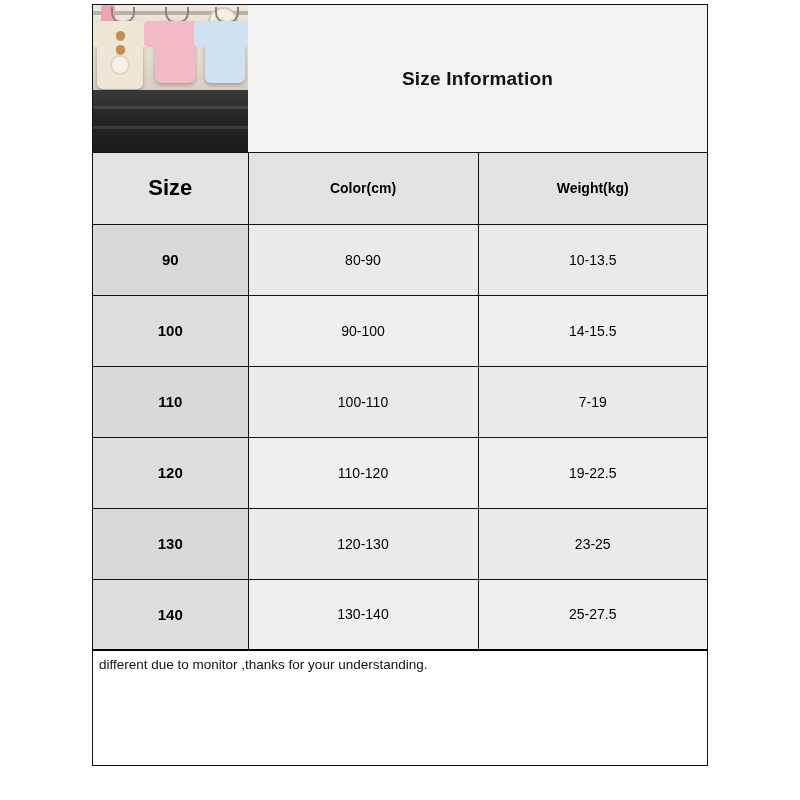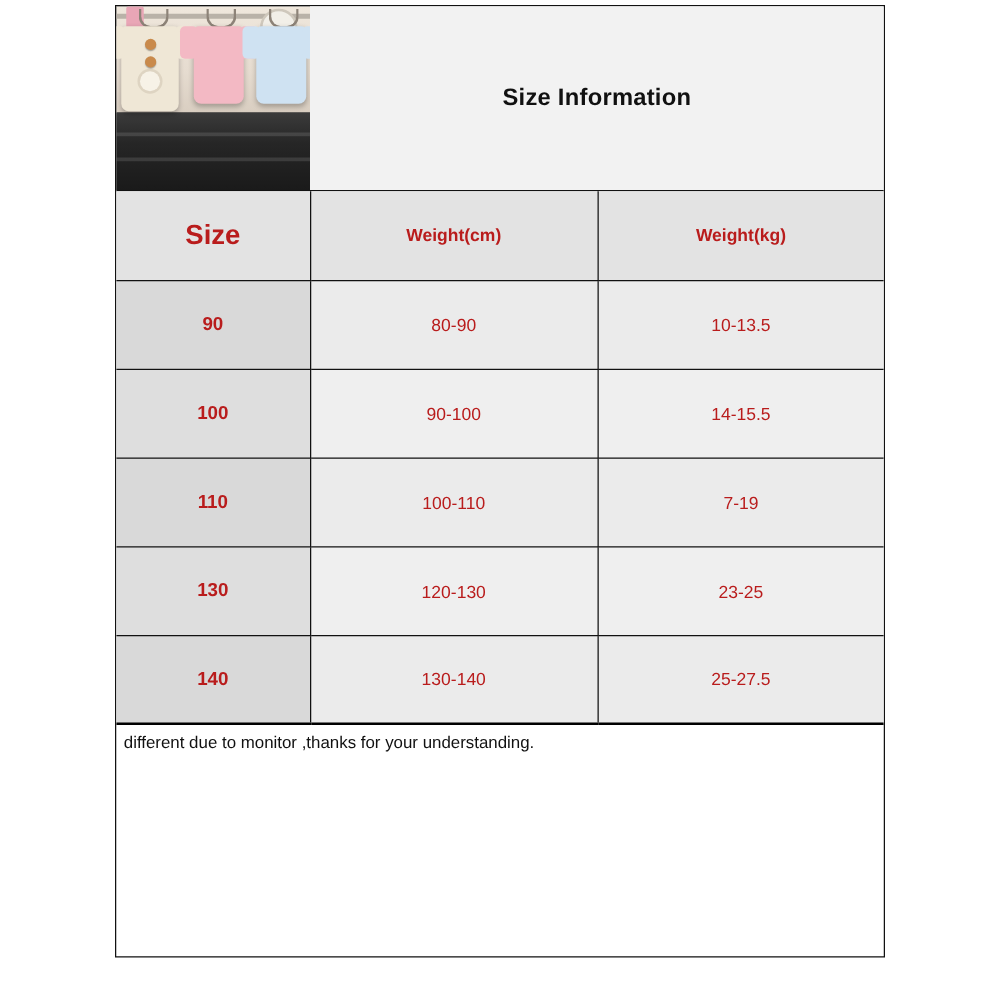--- a/index.html
+++ b/index.html
@@ -150,21 +150,21 @@
     table-layout: fixed;
   }
   table.size-table th,
   table.size-table td {
     border: 1px solid #111111;
     border-left: none;
     border-top: none;
     height: 71px;
     text-align: center;
     vertical-align: middle;
-    color: #b91c1c;
+    color: #000000;
     box-sizing: border-box;
   }
   table.size-table th:last-child,
   table.size-table td:last-child {
     border-right: none;
   }
   .col-size   { width: 155px; }
   .col-height { width: 230px; }
   .col-weight { width: 229px; }
 
@@ -240,41 +240,46 @@
 
     <table class="size-table">
       <colgroup>
         <col class="col-size">
         <col class="col-height">
         <col class="col-weight">
       </colgroup>
       <thead>
         <tr>
           <th class="h-size">Size</th>
-          <th class="h-height">Weight(cm)</th>
+          <th class="h-height">Color(cm)</th>
           <th class="h-weight">Weight(kg)</th>
         </tr>
       </thead>
       <tbody>
         <tr>
           <td class="c-size">90</td>
           <td>80-90</td>
           <td>10-13.5</td>
         </tr>
         <tr>
           <td class="c-size">100</td>
           <td>90-100</td>
           <td>14-15.5</td>
         </tr>
         <tr>
           <td class="c-size">110</td>
           <td>100-110</td>
           <td>7-19</td>
         </tr>
         <tr>
+          <td class="c-size">120</td>
+          <td>110-120</td>
+          <td>19-22.5</td>
+        </tr>
+        <tr>
           <td class="c-size">130</td>
           <td>120-130</td>
           <td>23-25</td>
         </tr>
         <tr>
           <td class="c-size">140</td>
           <td>130-140</td>
           <td>25-27.5</td>
         </tr>
       </tbody>

